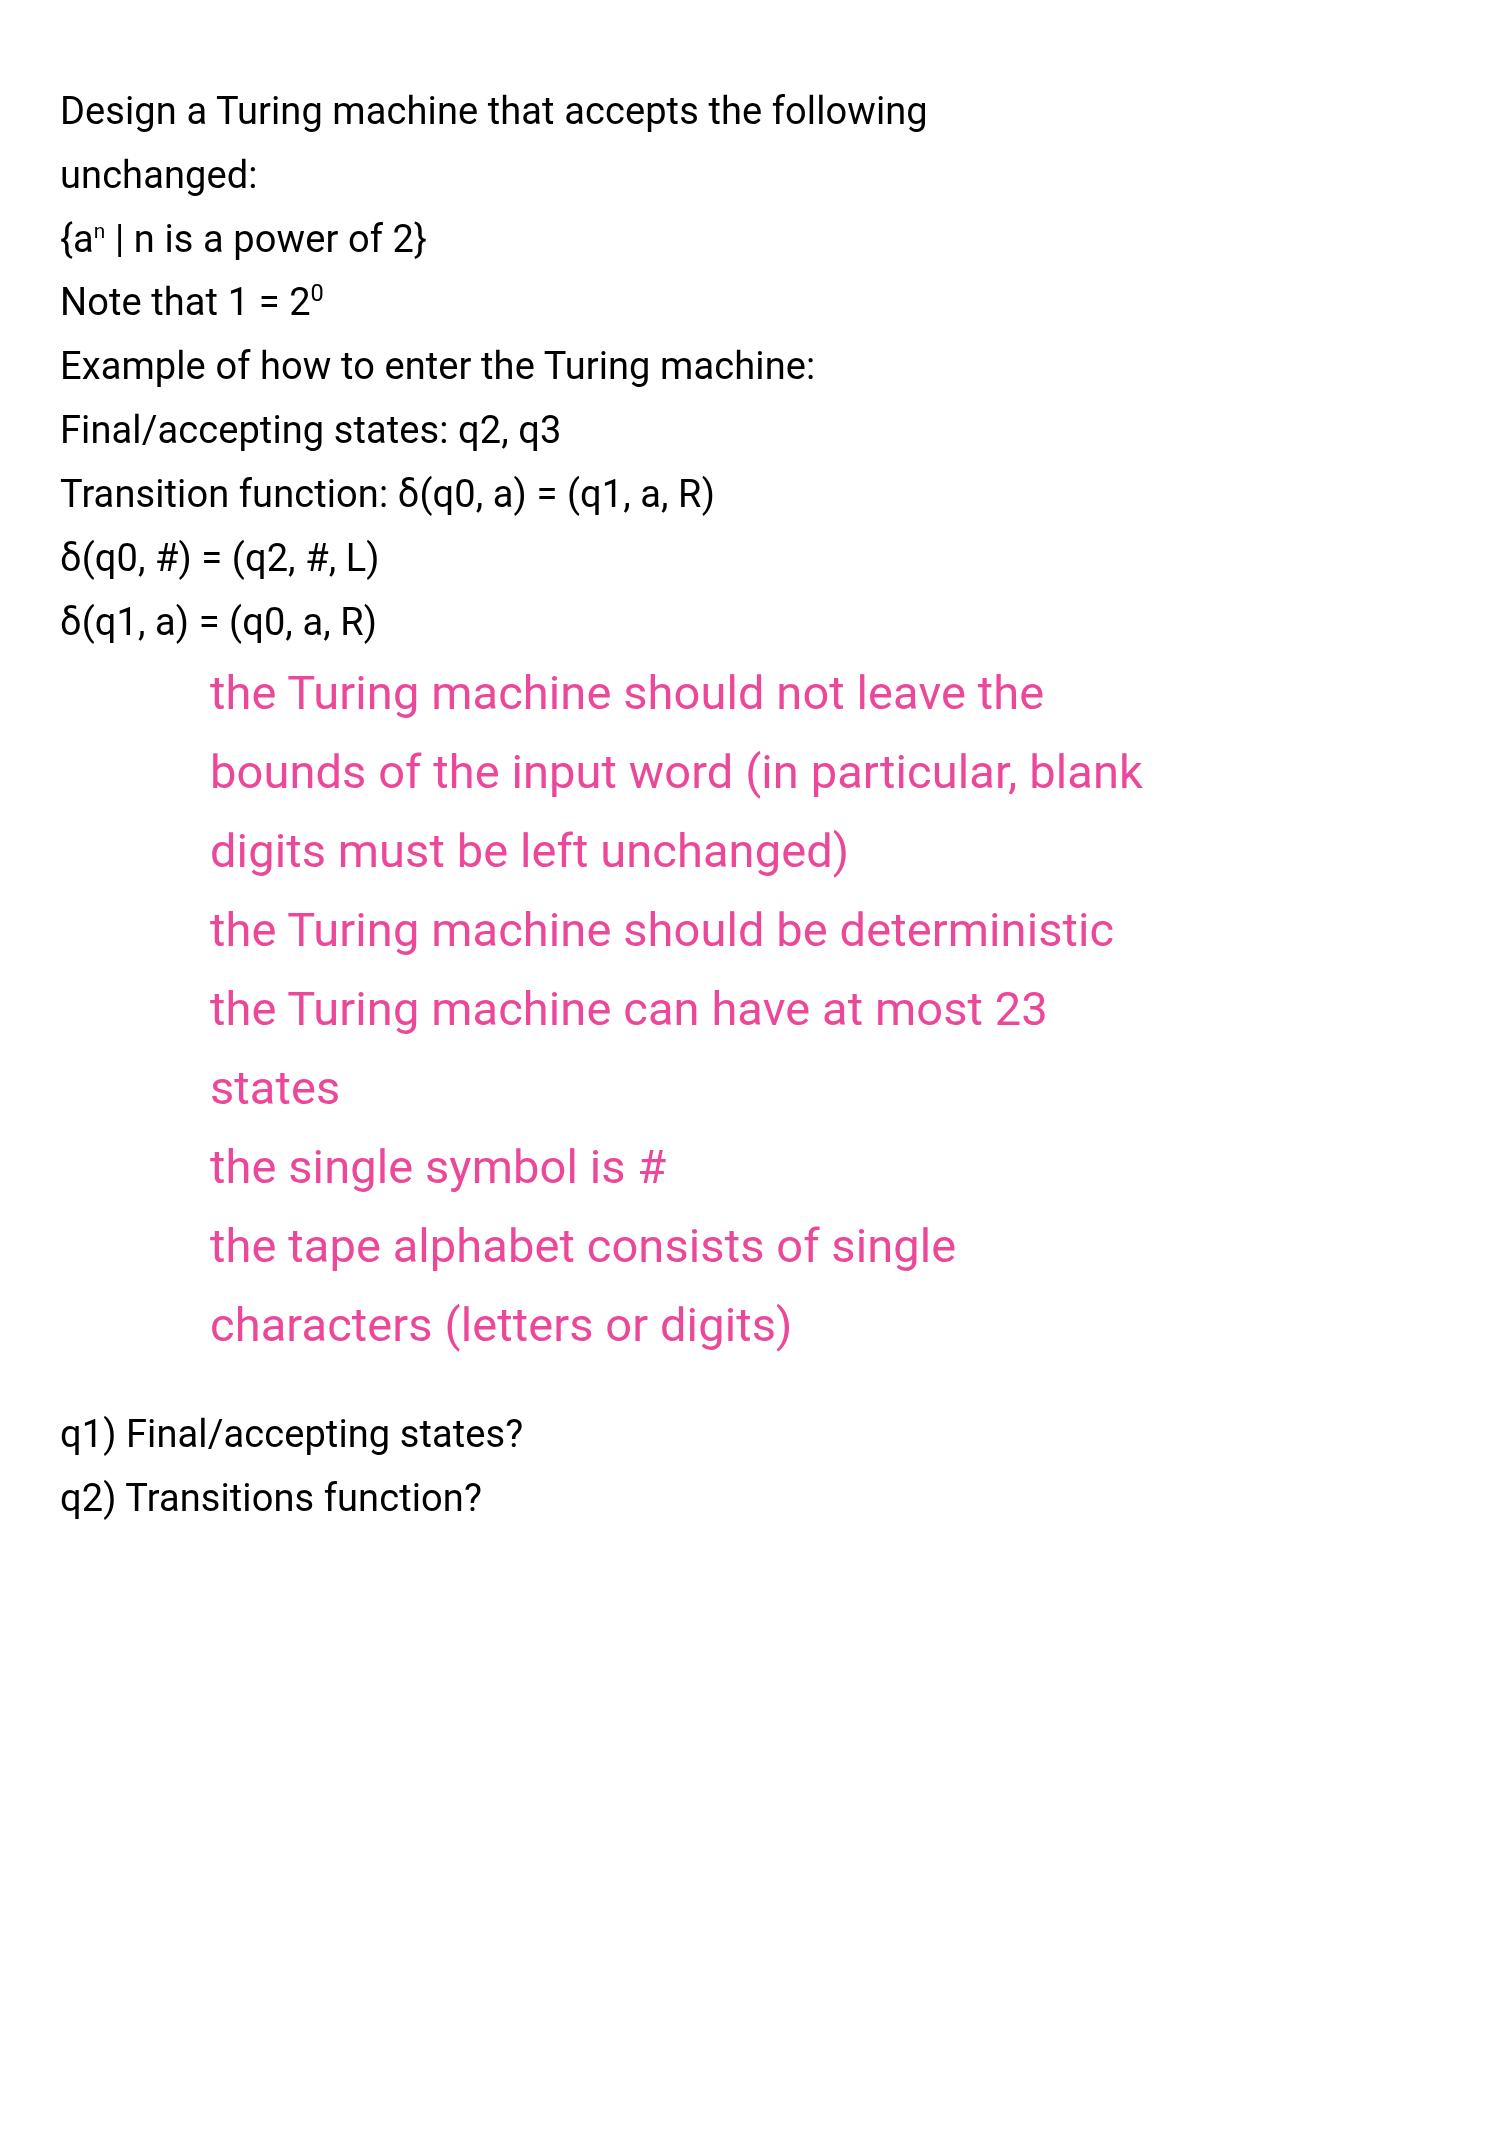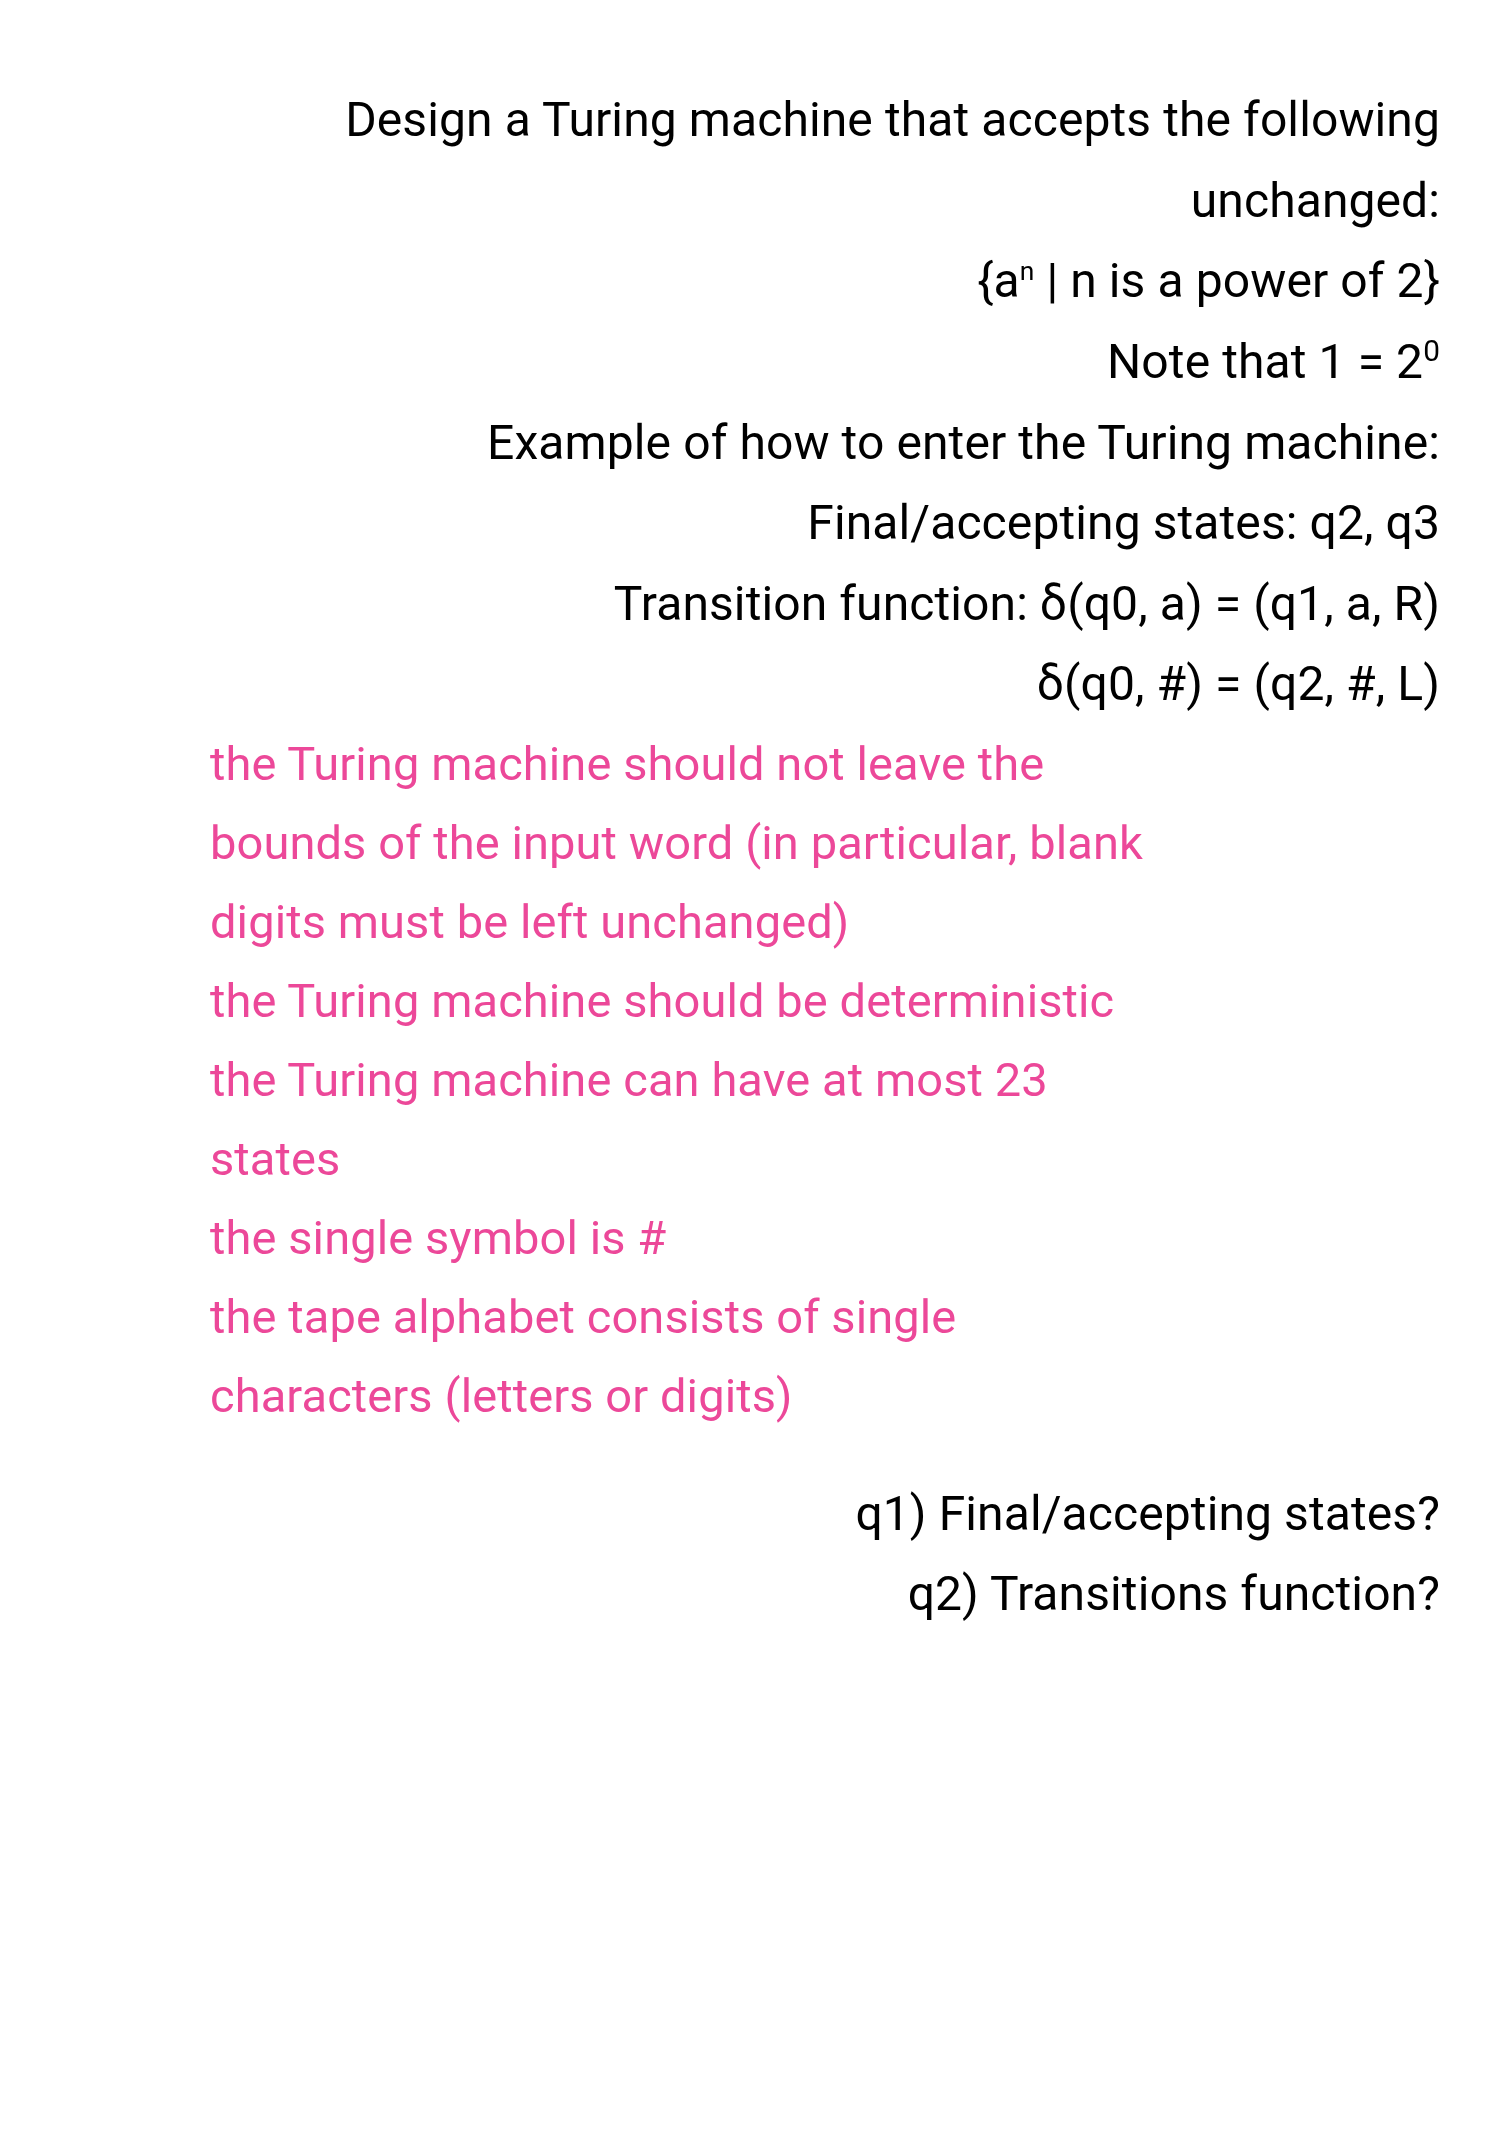--- a/index.html
+++ b/index.html
@@ -9,25 +9,24 @@
     background: #ffffff;
     font-family: -apple-system, BlinkMacSystemFont, "Segoe UI", Roboto, "Helvetica Neue", Arial, sans-serif;
     color: #000000;
   }
   .page {
     padding: 80px 60px 80px 60px;
     box-sizing: border-box;
     width: 1500px;
   }
   .line {
-    font-size: 48px;
+    font-size: 38px;
     line-height: 1.68;
     letter-spacing: 0.1px;
     color: #000000;
-    text-align: right;
   }
   .bullets {
     padding-left: 150px;
   }
   .bullet-line {
     font-size: 47px;
     line-height: 1.68;
     letter-spacing: 0.1px;
     color: #ec4899;
   }
@@ -58,20 +57,21 @@
   </div>
 
   <div class="line">
     <span>Note that 1 = 2</span><sup>0</sup>
   </div>
 
   <div class="line">Example of how to enter the Turing machine:</div>
   <div class="line">Final/accepting states: q2, q3</div>
   <div class="line">Transition function: δ(q0, a) = (q1, a, R)</div>
   <div class="line">δ(q0, #) = (q2, #, L)</div>
+  <div class="line">δ(q1, a) = (q0, a, R)</div>
 
   <div class="bullets">
     <div class="bullet-line">the Turing machine should not leave the</div>
     <div class="bullet-line">bounds of the input word (in particular, blank</div>
     <div class="bullet-line">digits must be left unchanged)</div>
     <div class="bullet-line">the Turing machine should be deterministic</div>
     <div class="bullet-line">the Turing machine can have at most 23</div>
     <div class="bullet-line">states</div>
     <div class="bullet-line">the single symbol is #</div>
     <div class="bullet-line">the tape alphabet consists of single</div>

